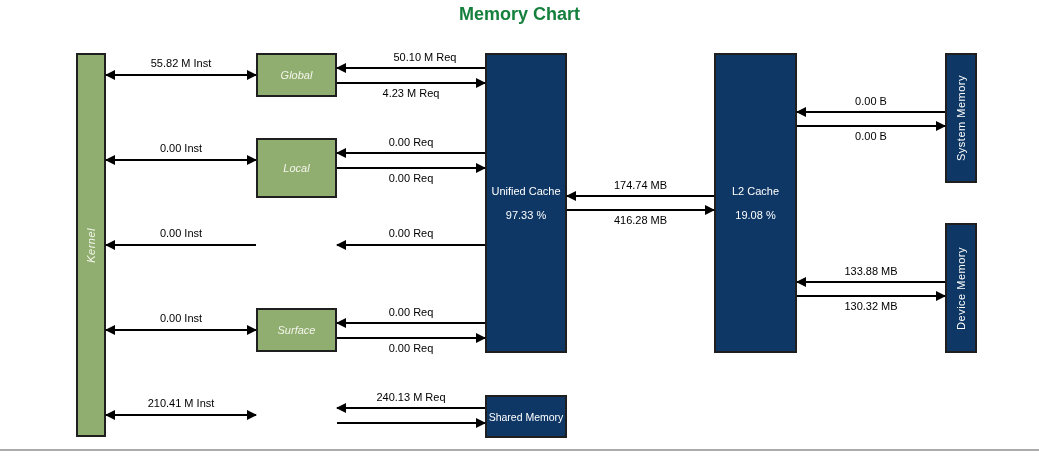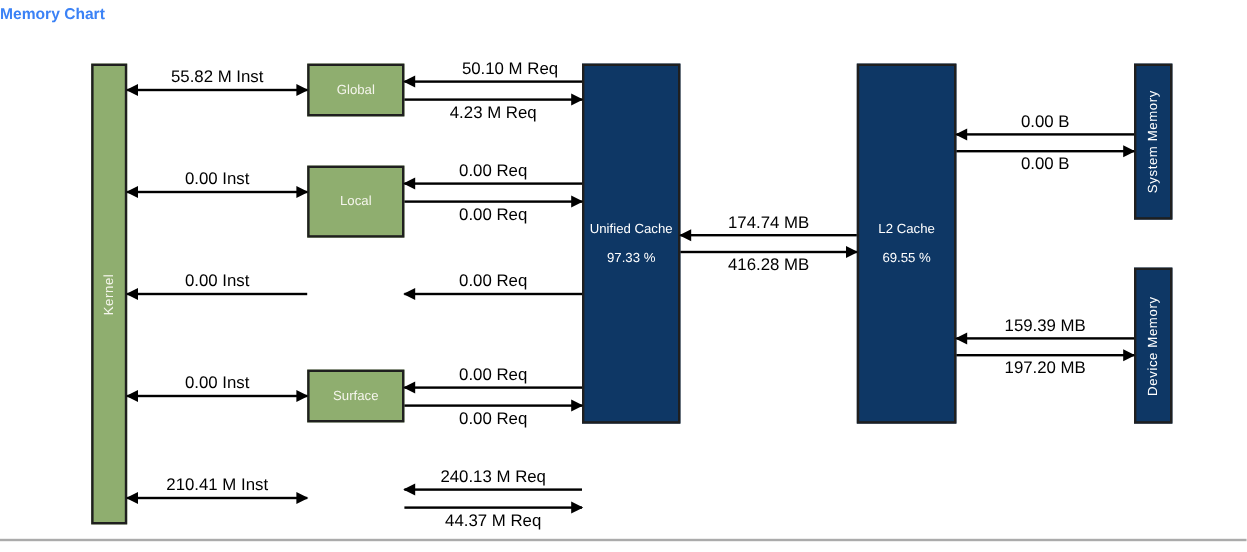--- a/index.html
+++ b/index.html
@@ -1,40 +1,40 @@
 <!DOCTYPE html>
 <html><head>
 <meta charset="utf-8">
 <style>
   html,body{margin:0;padding:0;background:#ffffff;}
   .canvas{
     position:relative;width:1039px;height:460px;background:#ffffff;overflow:hidden;
     font-family:"Liberation Sans","DejaVu Sans",sans-serif;color:#000;
   }
   .title{
-    position:absolute;top:4px;left:0;width:100%;
-    font-size:13px;font-weight:bold;color:#3b82f6;
+    position:absolute;top:4px;left:0;width:100%;text-align:center;
+    font-size:18px;font-weight:bold;color:#15803d;
   }
   .box{
     position:absolute;box-sizing:border-box;border:2px solid #1f1f1f;
     display:flex;align-items:center;justify-content:center;text-align:center;
   }
-  .green{background:#8FAE6F;color:#F5F5EC;font-size:11px;}
+  .green{background:#8FAE6F;color:#F5F5EC;font-size:11px;font-style:italic;}
   .navy{background:#0E3765;color:#ffffff;font-size:11px;}
   .vlabel{
     writing-mode:vertical-rl;transform:rotate(180deg);
     white-space:nowrap;letter-spacing:0.5px;
   }
   .cache-text{display:flex;flex-direction:column;gap:12px;align-items:center;}
   .line{position:absolute;height:2px;background:#000;}
   .ah{position:absolute;width:0;height:0;top:-4px;}
   .ah.l{left:-1px;border-top:5px solid transparent;border-bottom:5px solid transparent;border-right:10px solid #000;}
   .ah.r{right:-1px;border-top:5px solid transparent;border-bottom:5px solid transparent;border-left:10px solid #000;}
   .elabel{
-    position:absolute;font-size:14px;color:#000;text-align:center;
+    position:absolute;font-size:11px;color:#000;text-align:center;
     white-space:nowrap;line-height:13px;
   }
   .divider{position:absolute;left:0;width:1039px;height:2px;background:#ABABAB;}
 </style>
 </head>
 <body>
 
 <div class="canvas">
 
   <div class="title">Memory Chart</div>
@@ -53,25 +53,28 @@
     <span>Surface</span>
   </div>
 
   <div class="box navy" style="left:485px;top:53px;width:82px;height:300px">
     <div class="cache-text">
       <span>Unified Cache</span>
       <span>97.33 %</span>
     </div>
   </div>
 
+  <div class="box navy" style="left:485px;top:395px;width:82px;height:43px;font-size:10.5px">
+    <span>Shared Memory</span>
+  </div>
 
   <div class="box navy" style="left:714px;top:53px;width:83px;height:300px">
     <div class="cache-text">
       <span>L2 Cache</span>
-      <span>69.55 %</span>
+      <span>19.08 %</span>
     </div>
   </div>
 
   <div class="box navy" style="left:945px;top:53px;width:32px;height:130px">
     <span class="vlabel">System Memory</span>
   </div>
   <div class="box navy" style="left:945px;top:223px;width:32px;height:130px">
     <span class="vlabel">Device Memory</span>
   </div>
 
@@ -136,21 +139,20 @@
     </div>
   <div class="elabel" style="left:337px;top:342px;width:148px">0.00 Req</div>
 
   <div class="line" style="left:337px;top:407px;width:148px">
       <i class="ah l"></i>
     </div>
   <div class="elabel" style="left:337px;top:391px;width:148px">240.13 M Req</div>
   <div class="line" style="left:337px;top:422px;width:148px">
       <i class="ah r"></i>
     </div>
-  <div class="elabel" style="left:337px;top:427px;width:148px">44.37 M Req</div>
 
   <div class="line" style="left:567px;top:195px;width:147px">
       <i class="ah l"></i>
     </div>
   <div class="elabel" style="left:567px;top:179px;width:147px">174.74 MB</div>
   <div class="line" style="left:567px;top:209px;width:147px">
       <i class="ah r"></i>
     </div>
   <div class="elabel" style="left:567px;top:214px;width:147px">416.28 MB</div>
 
@@ -159,21 +161,21 @@
     </div>
   <div class="elabel" style="left:797px;top:95px;width:148px">0.00 B</div>
   <div class="line" style="left:797px;top:125px;width:148px">
       <i class="ah r"></i>
     </div>
   <div class="elabel" style="left:797px;top:130px;width:148px">0.00 B</div>
 
   <div class="line" style="left:797px;top:281px;width:148px">
       <i class="ah l"></i>
     </div>
-  <div class="elabel" style="left:797px;top:265px;width:148px">159.39 MB</div>
+  <div class="elabel" style="left:797px;top:265px;width:148px">133.88 MB</div>
   <div class="line" style="left:797px;top:295px;width:148px">
       <i class="ah r"></i>
     </div>
-  <div class="elabel" style="left:797px;top:300px;width:148px">197.20 MB</div>
+  <div class="elabel" style="left:797px;top:300px;width:148px">130.32 MB</div>
 
   <div class="divider" style="top:449px"></div>
 
 </div>
 
 </body></html>

